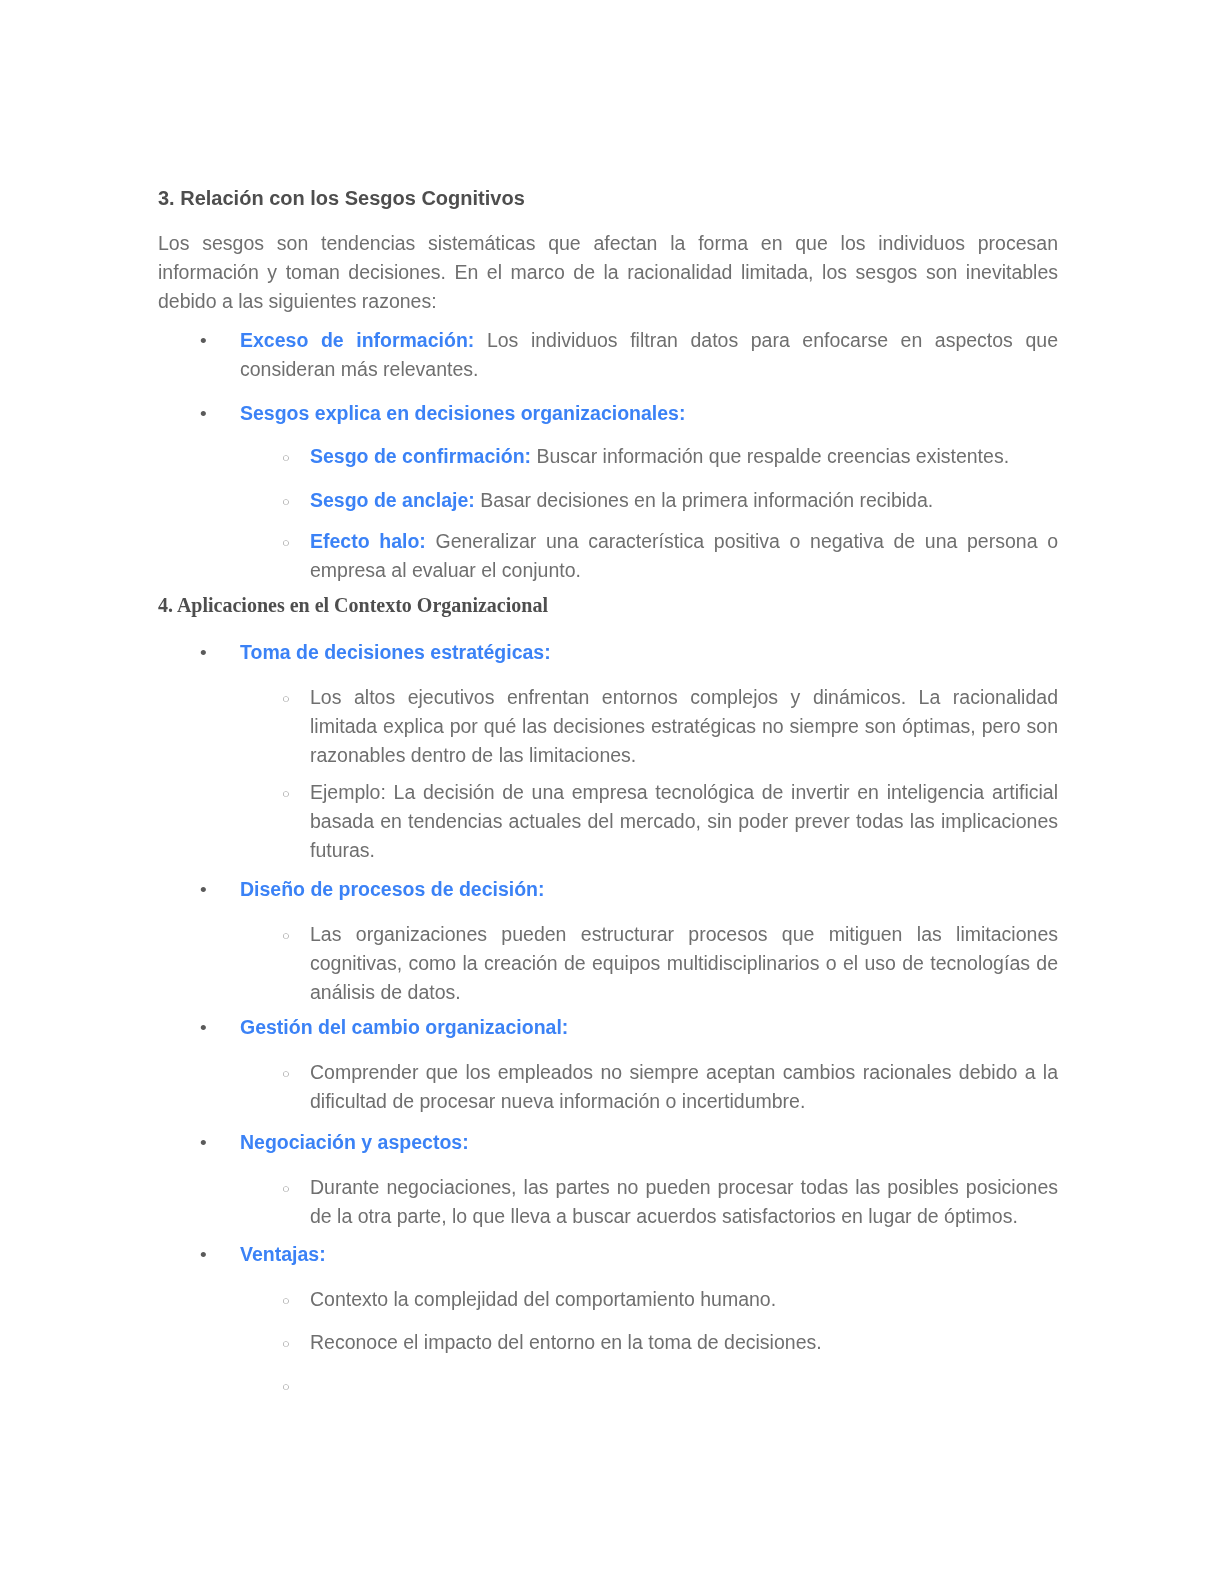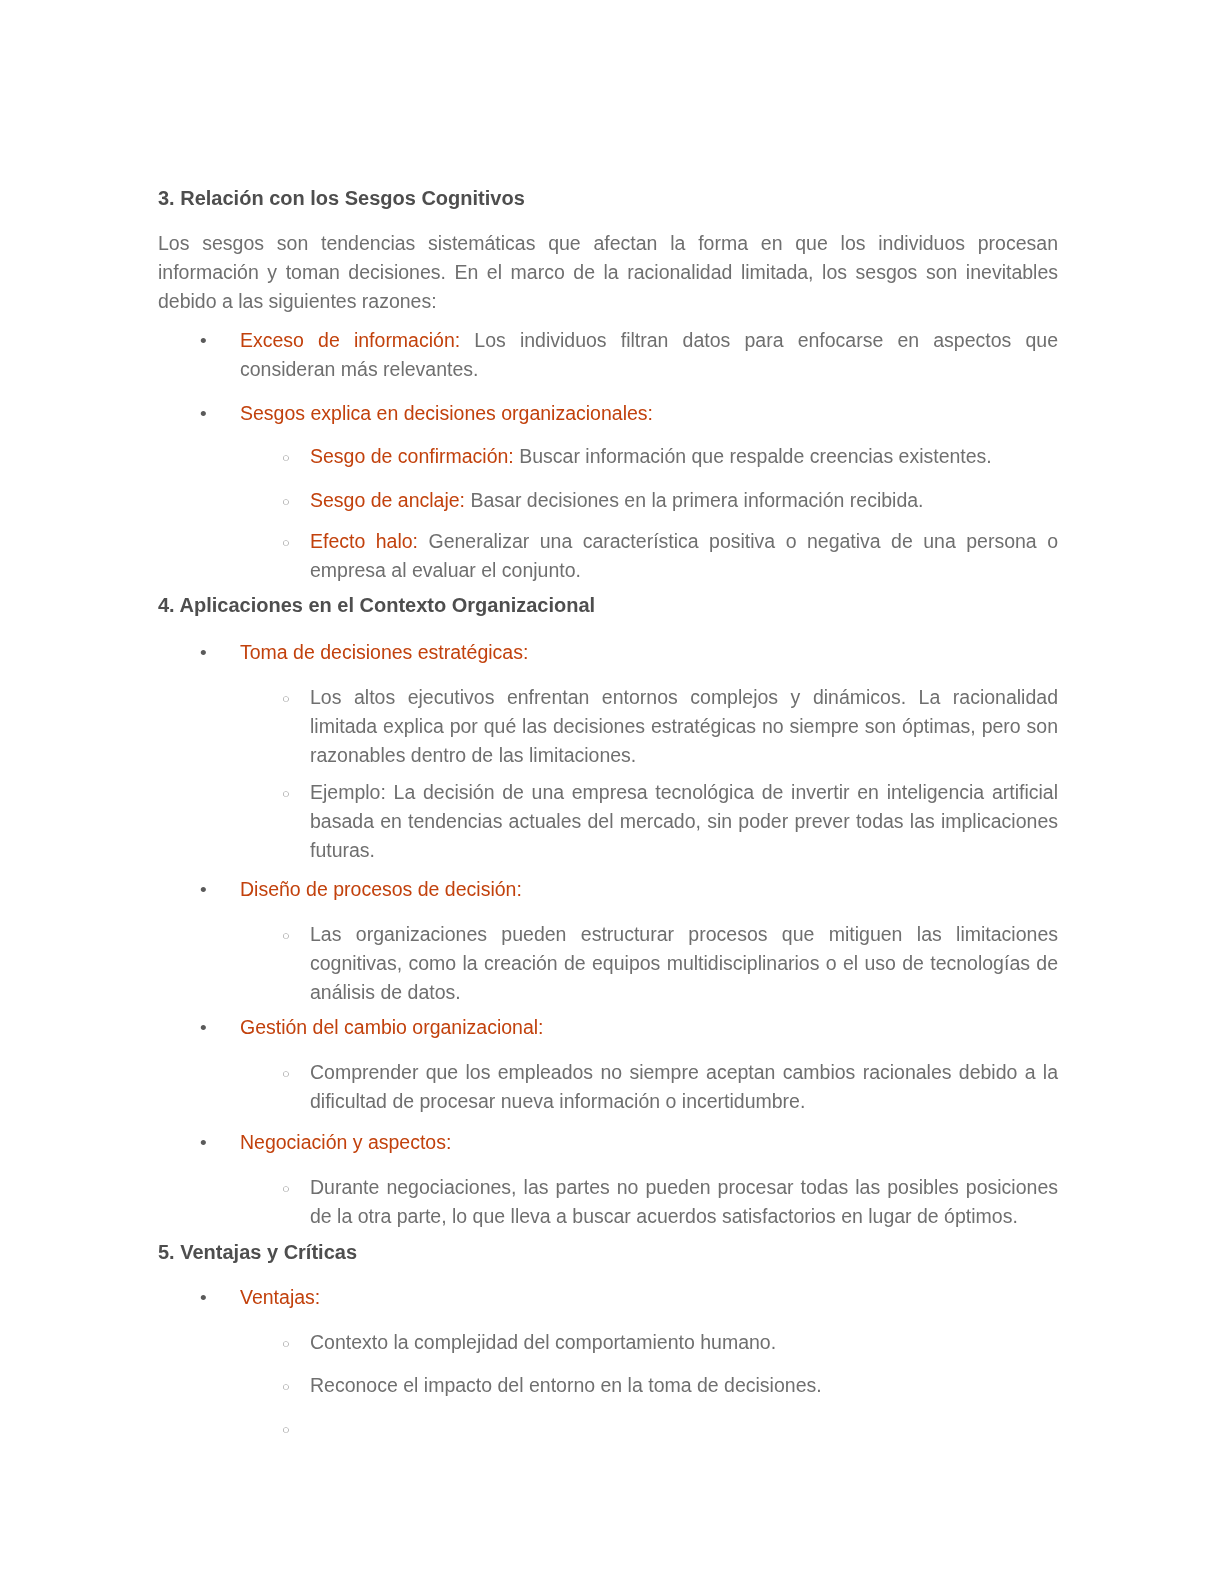--- a/index.html
+++ b/index.html
@@ -23,21 +23,21 @@
   }
   .heading {
     font-weight: bold;
     color: #4e4e4e;
     font-size: 20px;
     line-height: 24px;
     margin: 0;
   }
   .para { margin: 0; }
   .just { text-align: justify; }
-  strong, b { color: #c2410c; font-weight: normal; }
+  strong, b { color: #3b82f6; font-weight: bold; }
   .row { position: relative; margin: 0; }
   .l1 { padding-left: 82px; }
   .l1 > .marker {
     position: absolute; left: 42px; top: 0;
     color: #5a5a5a; font-size: 19px; line-height: 29px;
   }
   .l2 { padding-left: 152px; }
   .l2 > .marker {
     position: absolute; left: 124px; top: 1px;
     color: #8f8f8f; font-size: 13px; line-height: 29px;
@@ -45,21 +45,21 @@
   
   .mb6  { margin-bottom: 6px; }
   .mb8  { margin-bottom: 8px; }
   .mb9  { margin-bottom: 9px; }
   .mb10 { margin-bottom: 10px; }
   .mb12 { margin-bottom: 12px; }
   .mb14 { margin-bottom: 14px; }
   .mb15 { margin-bottom: 15px; }
   .mb16 { margin-bottom: 16px; }
   .mb19 { margin-bottom: 19px; }
-  .mb21 { margin-bottom: 21px; }
+  .mb21 { margin-bottom: 21px; font-family: Liberation Serif, serif; }
 </style>
 </head>
 <body>
 
 <div class="page">
   <div class="content">
 
     <h3 class="heading mb19">3. Relación con los Sesgos Cognitivos</h3>
 
     <p class="para just mb10">Los sesgos son tendencias sistemáticas que afectan la forma en que los individuos procesan información y toman decisiones. En el marco de la racionalidad limitada, los sesgos son inevitables debido a las siguientes razones:</p>
@@ -129,21 +129,20 @@
     <div class="row l1 mb16">
       <span class="marker">•</span>
       <strong>Negociación y aspectos:</strong>
     </div>
 
     <div class="row l2 just mb9">
       <span class="marker">○</span>
       <span>Durante negociaciones, las partes no pueden procesar todas las posibles posiciones de la otra parte, lo que lleva a buscar acuerdos satisfactorios en lugar de óptimos.</span>
     </div>
 
-    <h3 class="heading mb19">5. Ventajas y Críticas</h3>
 
     <div class="row l1 mb16">
       <span class="marker">•</span>
       <strong>Ventajas:</strong>
     </div>
 
     <div class="row l2 mb14">
       <span class="marker">○</span>
       <span>Contexto la complejidad del comportamiento humano.</span>
     </div>

